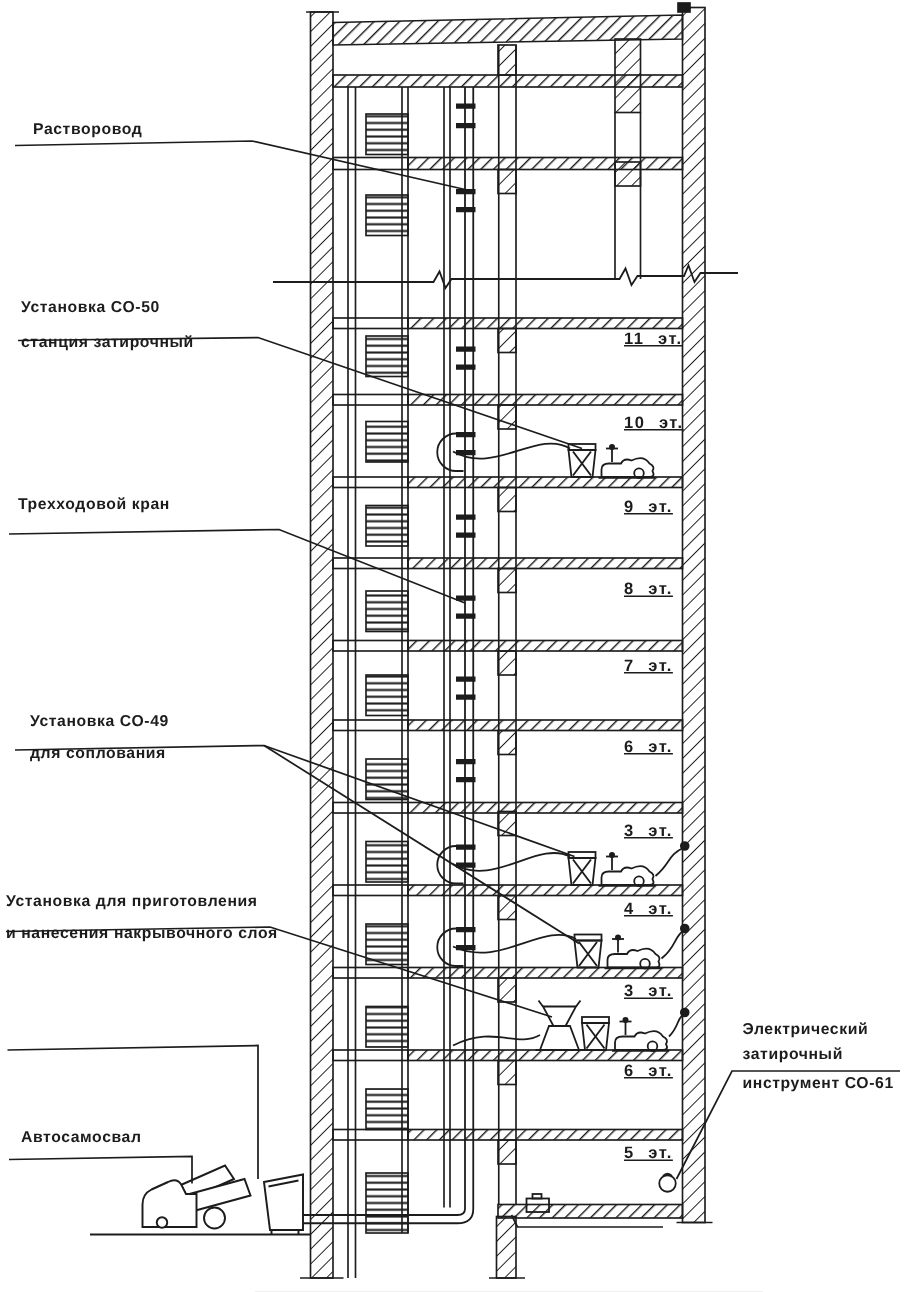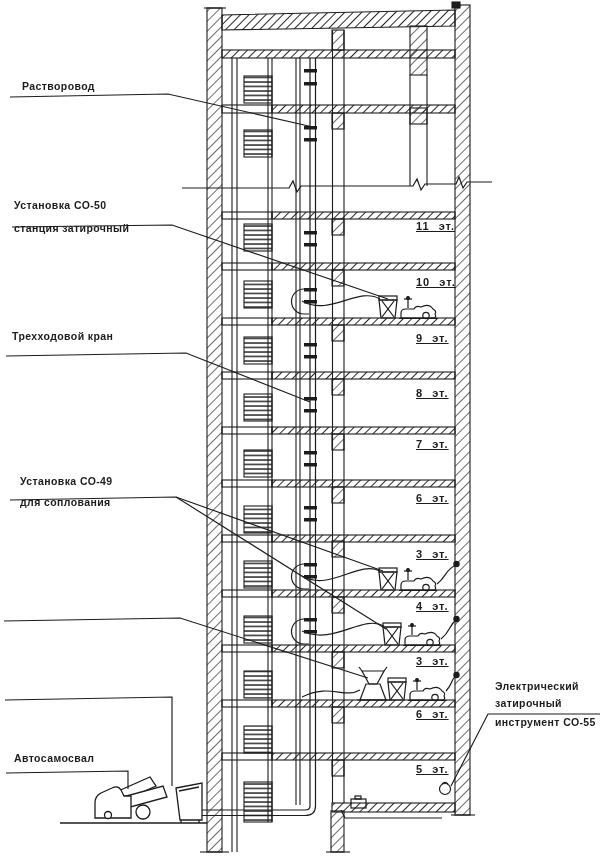--- a/index.html
+++ b/index.html
@@ -249,27 +249,31 @@
   <span>Установка СО-50</span>
       <span style="margin-top:11px">станция затирочный</span>
 </div>
 <div class="lbl" style="left:12px;top:330px">
       <span>Трехходовой кран</span>
     </div>
 <div class="lbl" style="left:20px;top:475px">
   <span>Установка СО-49</span>
       <span style="">для соплования</span>
 </div>
+<div class="lbl" style="left:4px;top:595px">
+  <span>Установка для приготовления</span>
+      <span style="margin-top:8px">и нанесения накрывочного слоя</span>
+</div>
 <div class="lbl" style="left:14px;top:752px">
       <span>Автосамосвал</span>
     </div>
 <div class="lbl" style="left:495px;top:680px">
   <span style="margin-bottom:5px">Электрический</span>
   <span style="margin-bottom:7px">затирочный</span>
-  <span>инструмент СО-55</span>
+  <span>инструмент СО-61</span>
 </div>
 
 <div class="flr" style="top:221px">11 эт.</div>
 <div class="flr" style="top:277px">10 эт.</div>
 <div class="flr" style="top:333px">9 эт.</div>
 <div class="flr" style="top:388px">8 эт.</div>
 <div class="flr" style="top:439px">7 эт.</div>
 <div class="flr" style="top:493px">6 эт.</div>
 <div class="flr" style="top:549px">3 эт.</div>
 <div class="flr" style="top:601px">4 эт.</div>

